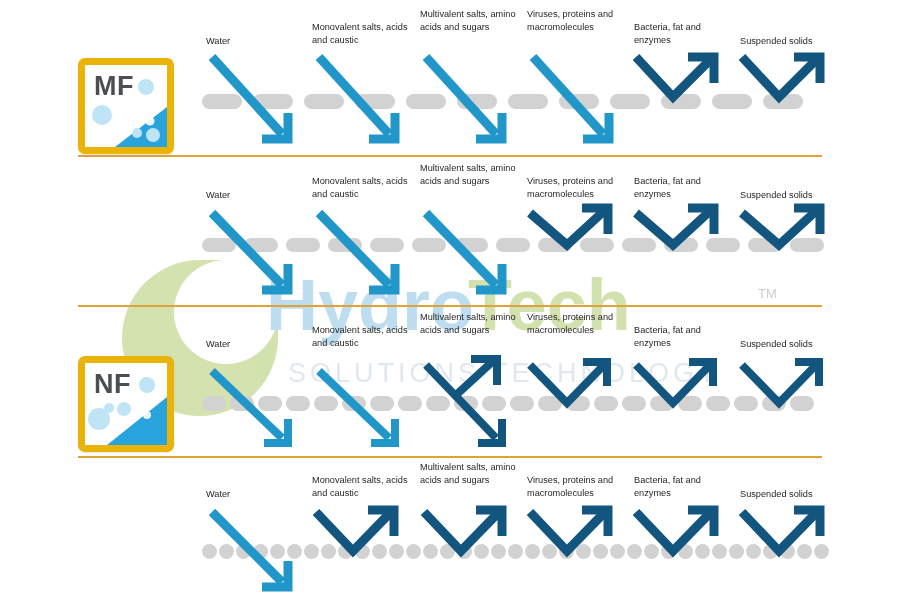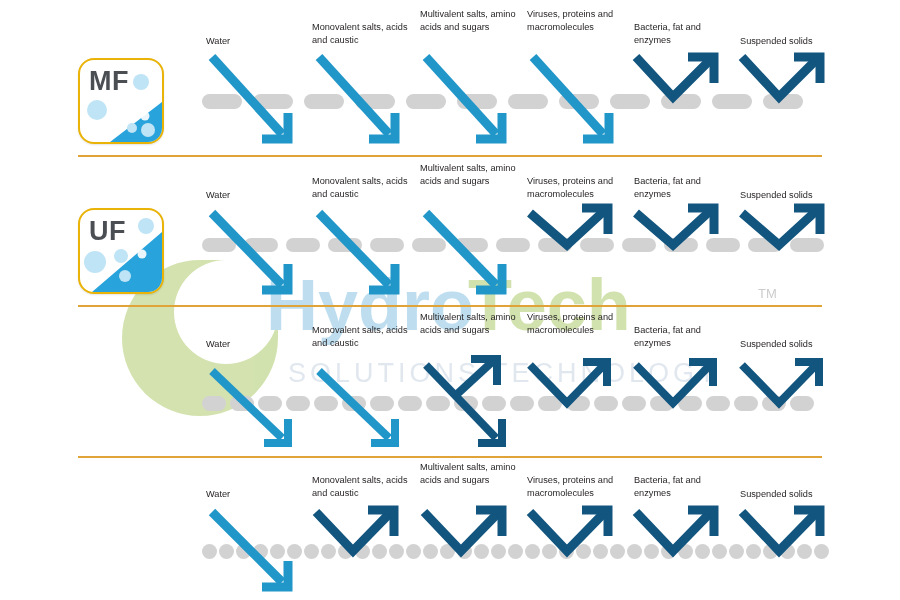--- a/index.html
+++ b/index.html
@@ -10,22 +10,22 @@
   }
   #stage{position:absolute;inset:0;}
 
   
   .watermark{position:absolute;left:0;top:0;width:900px;height:600px;
     pointer-events:none;z-index:1;}
   .divider{position:absolute;left:78px;width:744px;height:2px;
     background:#e0a338;z-index:3;}
 
   
-  .badge{position:absolute;width:82px;height:82px;border-radius:16px;
-    background:#ffffff;border:2px solid #eab308;box-shadow:0 1px 2px rgba(0,0,0,.10);
+  .badge{position:absolute;width:82px;height:82px;border-radius:7px;
+    background:#ffffff;border:7px solid #eab308;box-shadow:0 1px 2px rgba(0,0,0,.10);
     overflow:hidden;z-index:5;}
   .badge svg{display:block;width:82px;height:82px;}
   .badge-text{position:absolute;left:9px;top:8px;font-size:27px;font-weight:bold;
     color:#4b4f54;letter-spacing:.5px;line-height:1;z-index:2;}
 
   
   .collabel{position:absolute;font-size:9.2px;color:#231f20;line-height:1.38;
     z-index:4;width:96px;}
 
   
@@ -60,32 +60,32 @@
       <path d="M82 42 L82 82 L30 82 Z" fill="#29a3dc"></path>
       <circle cx="61" cy="22" r="8" fill="#bfe4f6"></circle>
       <circle cx="17" cy="50" r="10" fill="#bfe4f6"></circle>
       <circle cx="65" cy="56" r="4.5" fill="#ffffff" opacity=".9"></circle>
       <circle cx="52" cy="68" r="5" fill="#bfe4f6"></circle>
       <circle cx="68" cy="70" r="7" fill="#bfe4f6"></circle>
     </svg>
     <div class="badge-text">MF</div>
   </div>
 
-  <div class="badge" style="left:78px;top:208px">
+
+  <div class="badge" style="left:78px;top:356px">
     <svg viewBox="0 0 82 82">
-      <path d="M82 22 L82 82 L12 82 Z" fill="#29a3dc"></path>
-      <circle cx="66" cy="16" r="8" fill="#bfe4f6"></circle>
-      <circle cx="15" cy="52" r="11" fill="#bfe4f6"></circle>
-      <circle cx="41" cy="46" r="7" fill="#bfe4f6"></circle>
-      <circle cx="62" cy="44" r="4.5" fill="#ffffff" opacity=".9"></circle>
-      <circle cx="45" cy="66" r="6" fill="#bfe4f6"></circle>
+      <path d="M82 34 L82 82 L22 82 Z" fill="#29a3dc"></path>
+      <circle cx="62" cy="22" r="8" fill="#bfe4f6"></circle>
+      <circle cx="14" cy="56" r="11" fill="#bfe4f6"></circle>
+      <circle cx="39" cy="46" r="7" fill="#bfe4f6"></circle>
+      <circle cx="24" cy="45" r="5" fill="#bfe4f6"></circle>
+      <circle cx="62" cy="52" r="4" fill="#ffffff" opacity=".9"></circle>
     </svg>
-    <div class="badge-text">UF</div>
+    <div class="badge-text">NF</div>
   </div>
-
 
 
   <div class="collabel" style="left:206px;top:35px">Water</div>
   <div class="collabel" style="left:312px;top:21px">Monovalent salts, acids and caustic</div>
   <div class="collabel" style="left:420px;top:8px">Multivalent salts, amino acids and sugars</div>
   <div class="collabel" style="left:527px;top:8px">Viruses, proteins and macromolecules</div>
   <div class="collabel" style="left:634px;top:21px">Bacteria, fat and enzymes</div>
   <div class="collabel" style="left:740px;top:35px">Suspended solids</div>
 
   <div class="collabel" style="left:206px;top:189px">Water</div>

